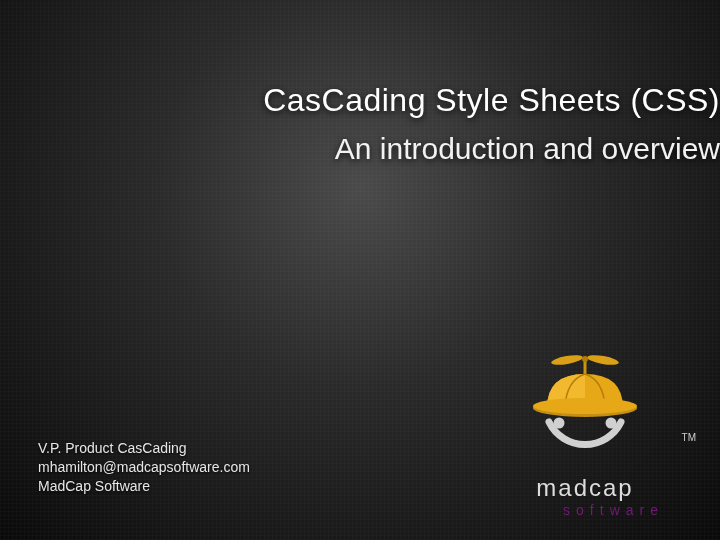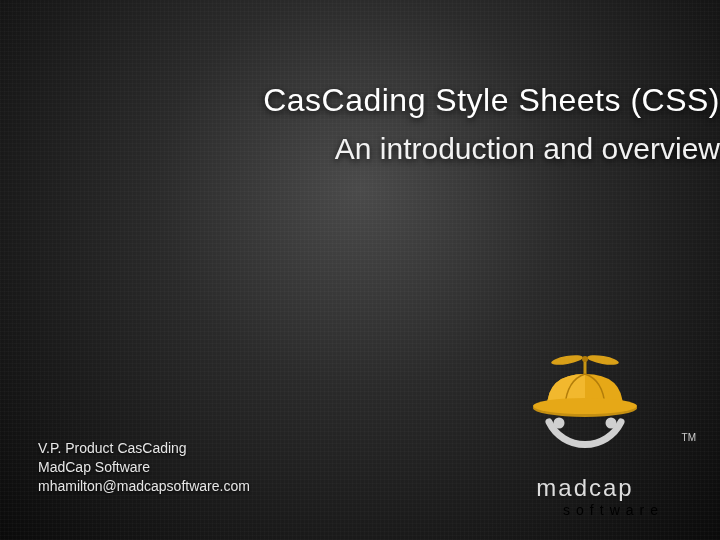--- a/index.html
+++ b/index.html
@@ -66,21 +66,21 @@
     letter-spacing: 2px;
     color: #ddd;
     margin-top: 6px;
     line-height: 1;
   }
   .logo-sub {
     font-family: "Segoe UI", Arial, sans-serif;
     font-size: 14px;
     font-weight: 300;
     letter-spacing: 6px;
-    color: #000000;
+    color: #701a75;
     margin-top: 2px;
     text-align: right;
     padding-right: 26px;
   }
   .tm {
     position: absolute;
     top: 42px;
     right: -6px;
     font-size: 10px;
     color: #ccc;
@@ -89,22 +89,22 @@
   }
 </style>
 </head>
 <body>
 
 <div class="title">CasCading Style Sheets (CSS)</div>
 <div class="subtitle">An introduction and overview</div>
 
 <div class="author-block">
   <div>V.P. Product CasCading</div>
+  <div>mhamilton@madcapsoftware.com</div>
   <div>MadCap Software</div>
-  <div>mhamilton@madcapsoftware.com</div>
 </div>
 
 <div class="logo-block">
   <span class="tm">TM</span>
   <svg class="logo-svg" width="160" height="120" viewBox="0 0 160 120">
 
     <line x1="80" y1="8" x2="80" y2="28" stroke="#c89614" stroke-width="3"></line>
 
     <ellipse cx="62" cy="10" rx="16" ry="4" fill="#d9a018" transform="rotate(-10 62 10)"></ellipse>
     <ellipse cx="98" cy="10" rx="16" ry="4" fill="#d9a018" transform="rotate(10 98 10)"></ellipse>

